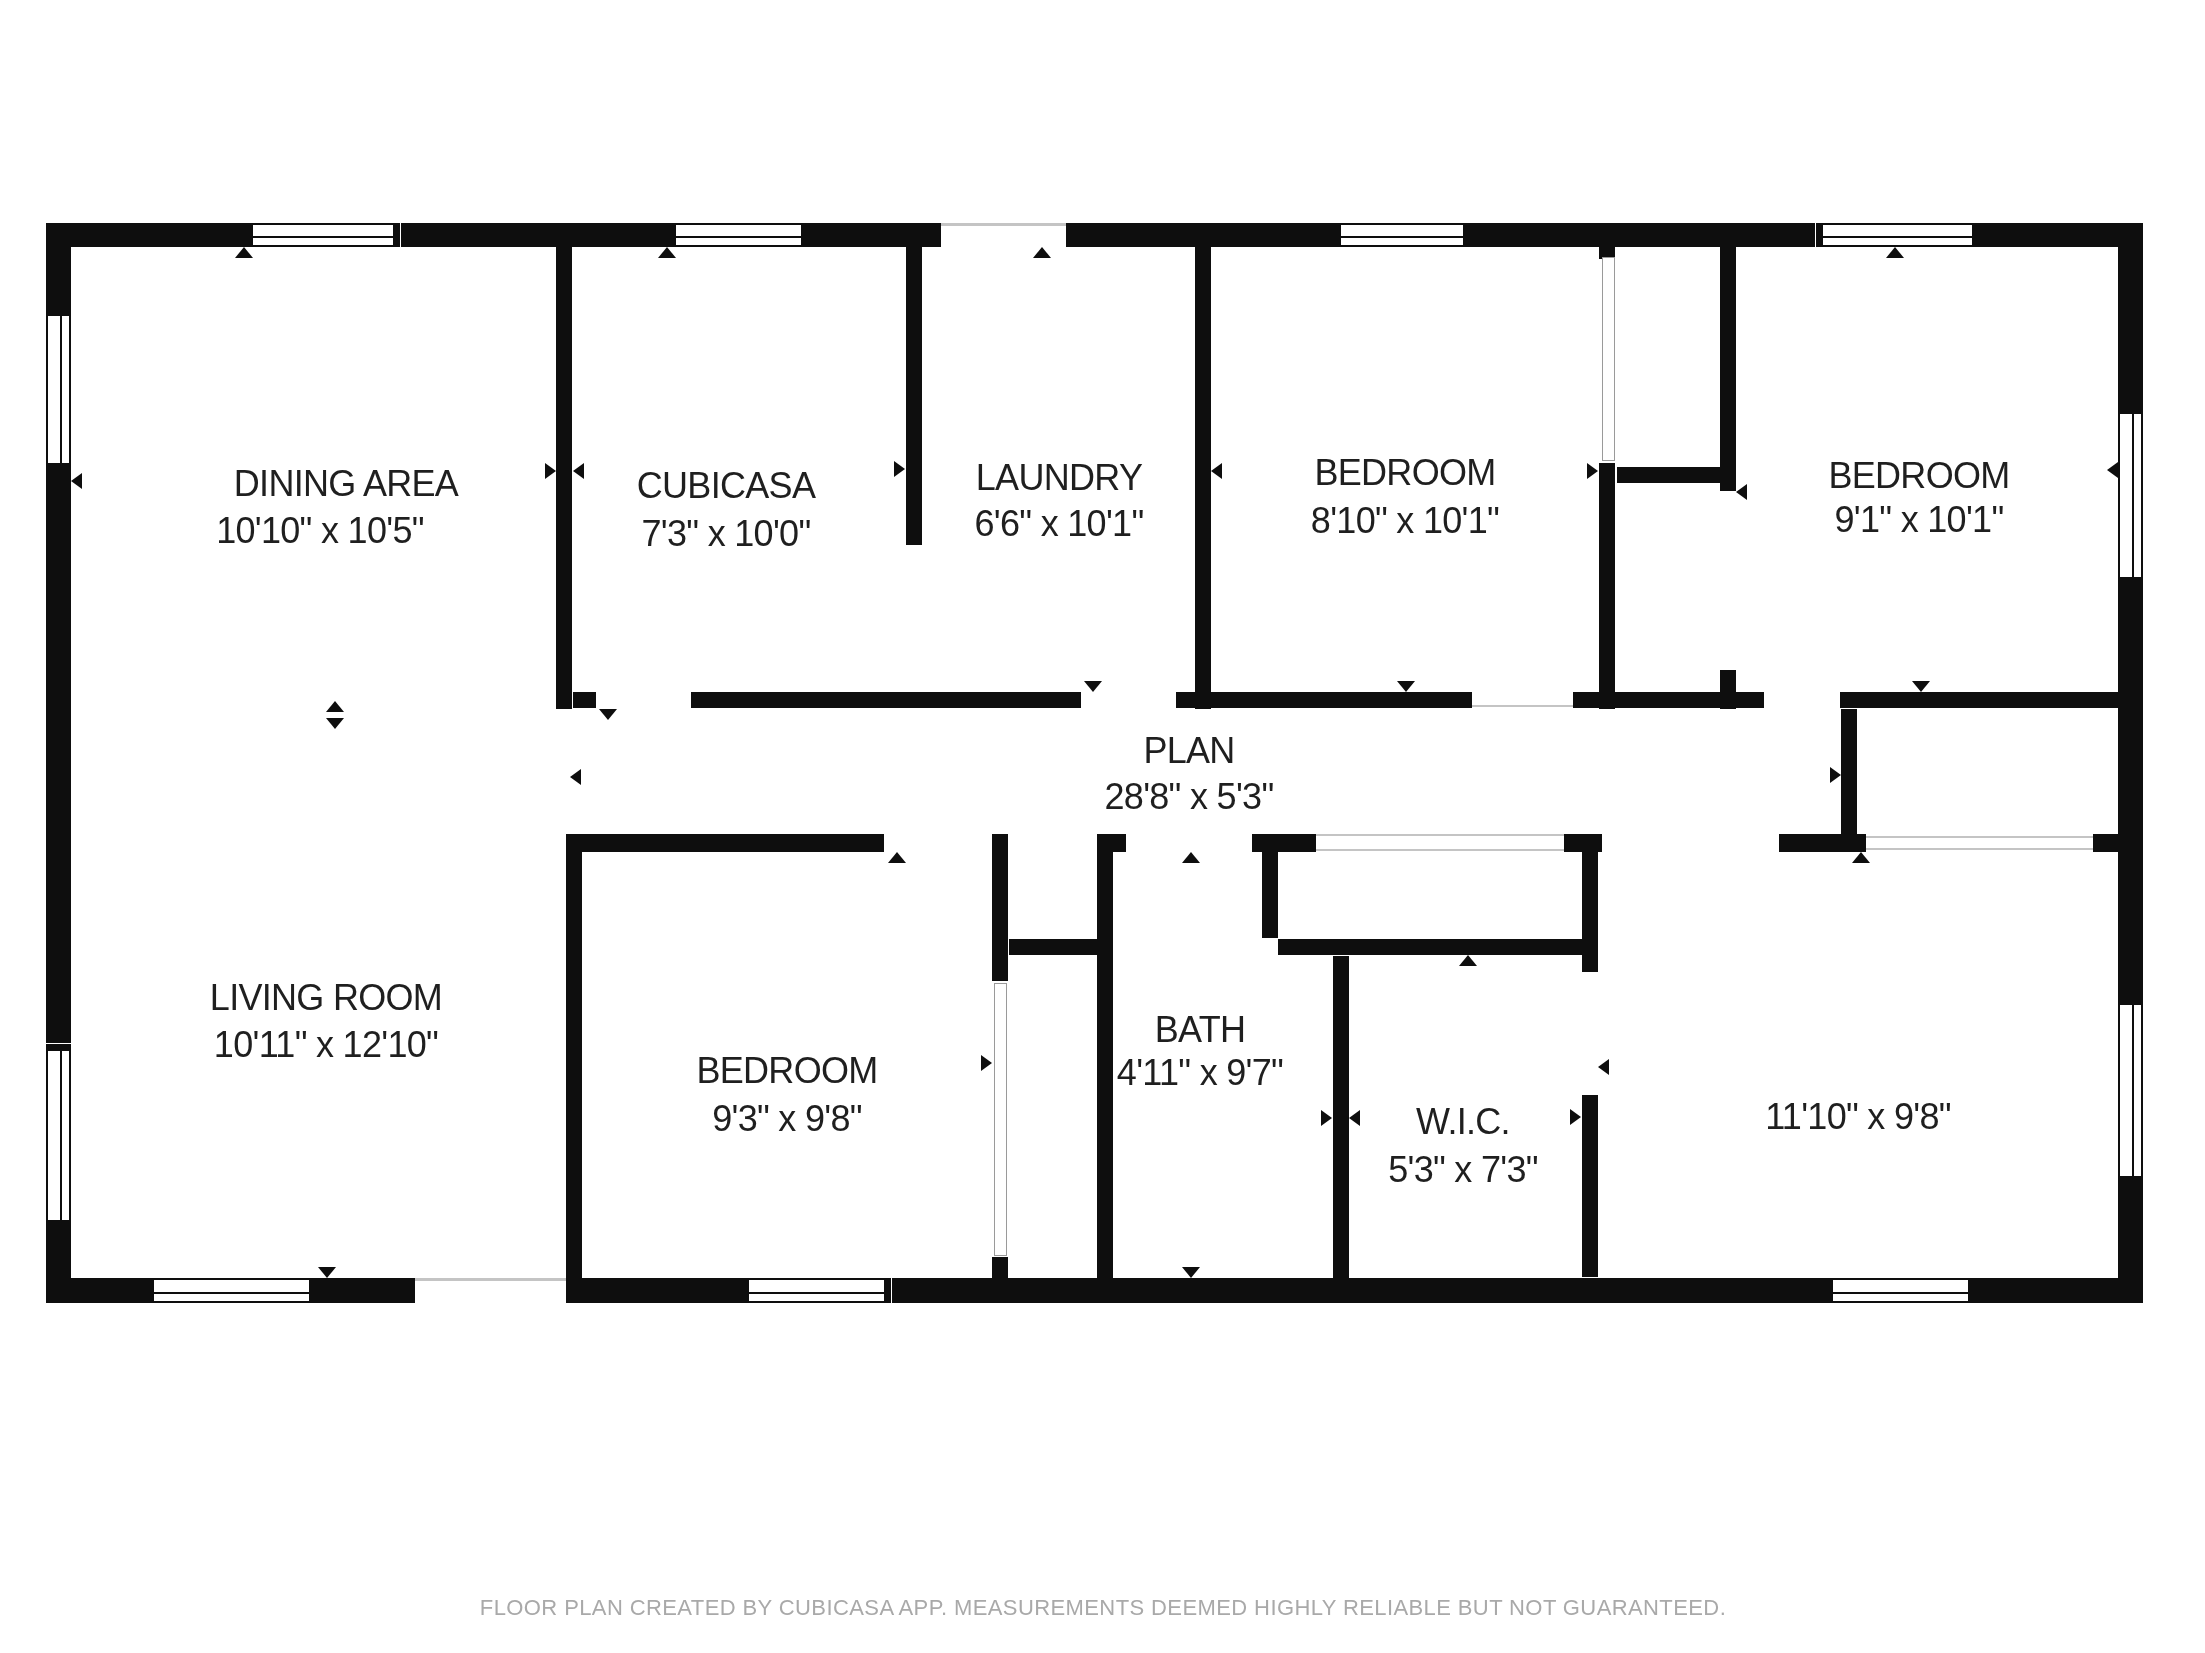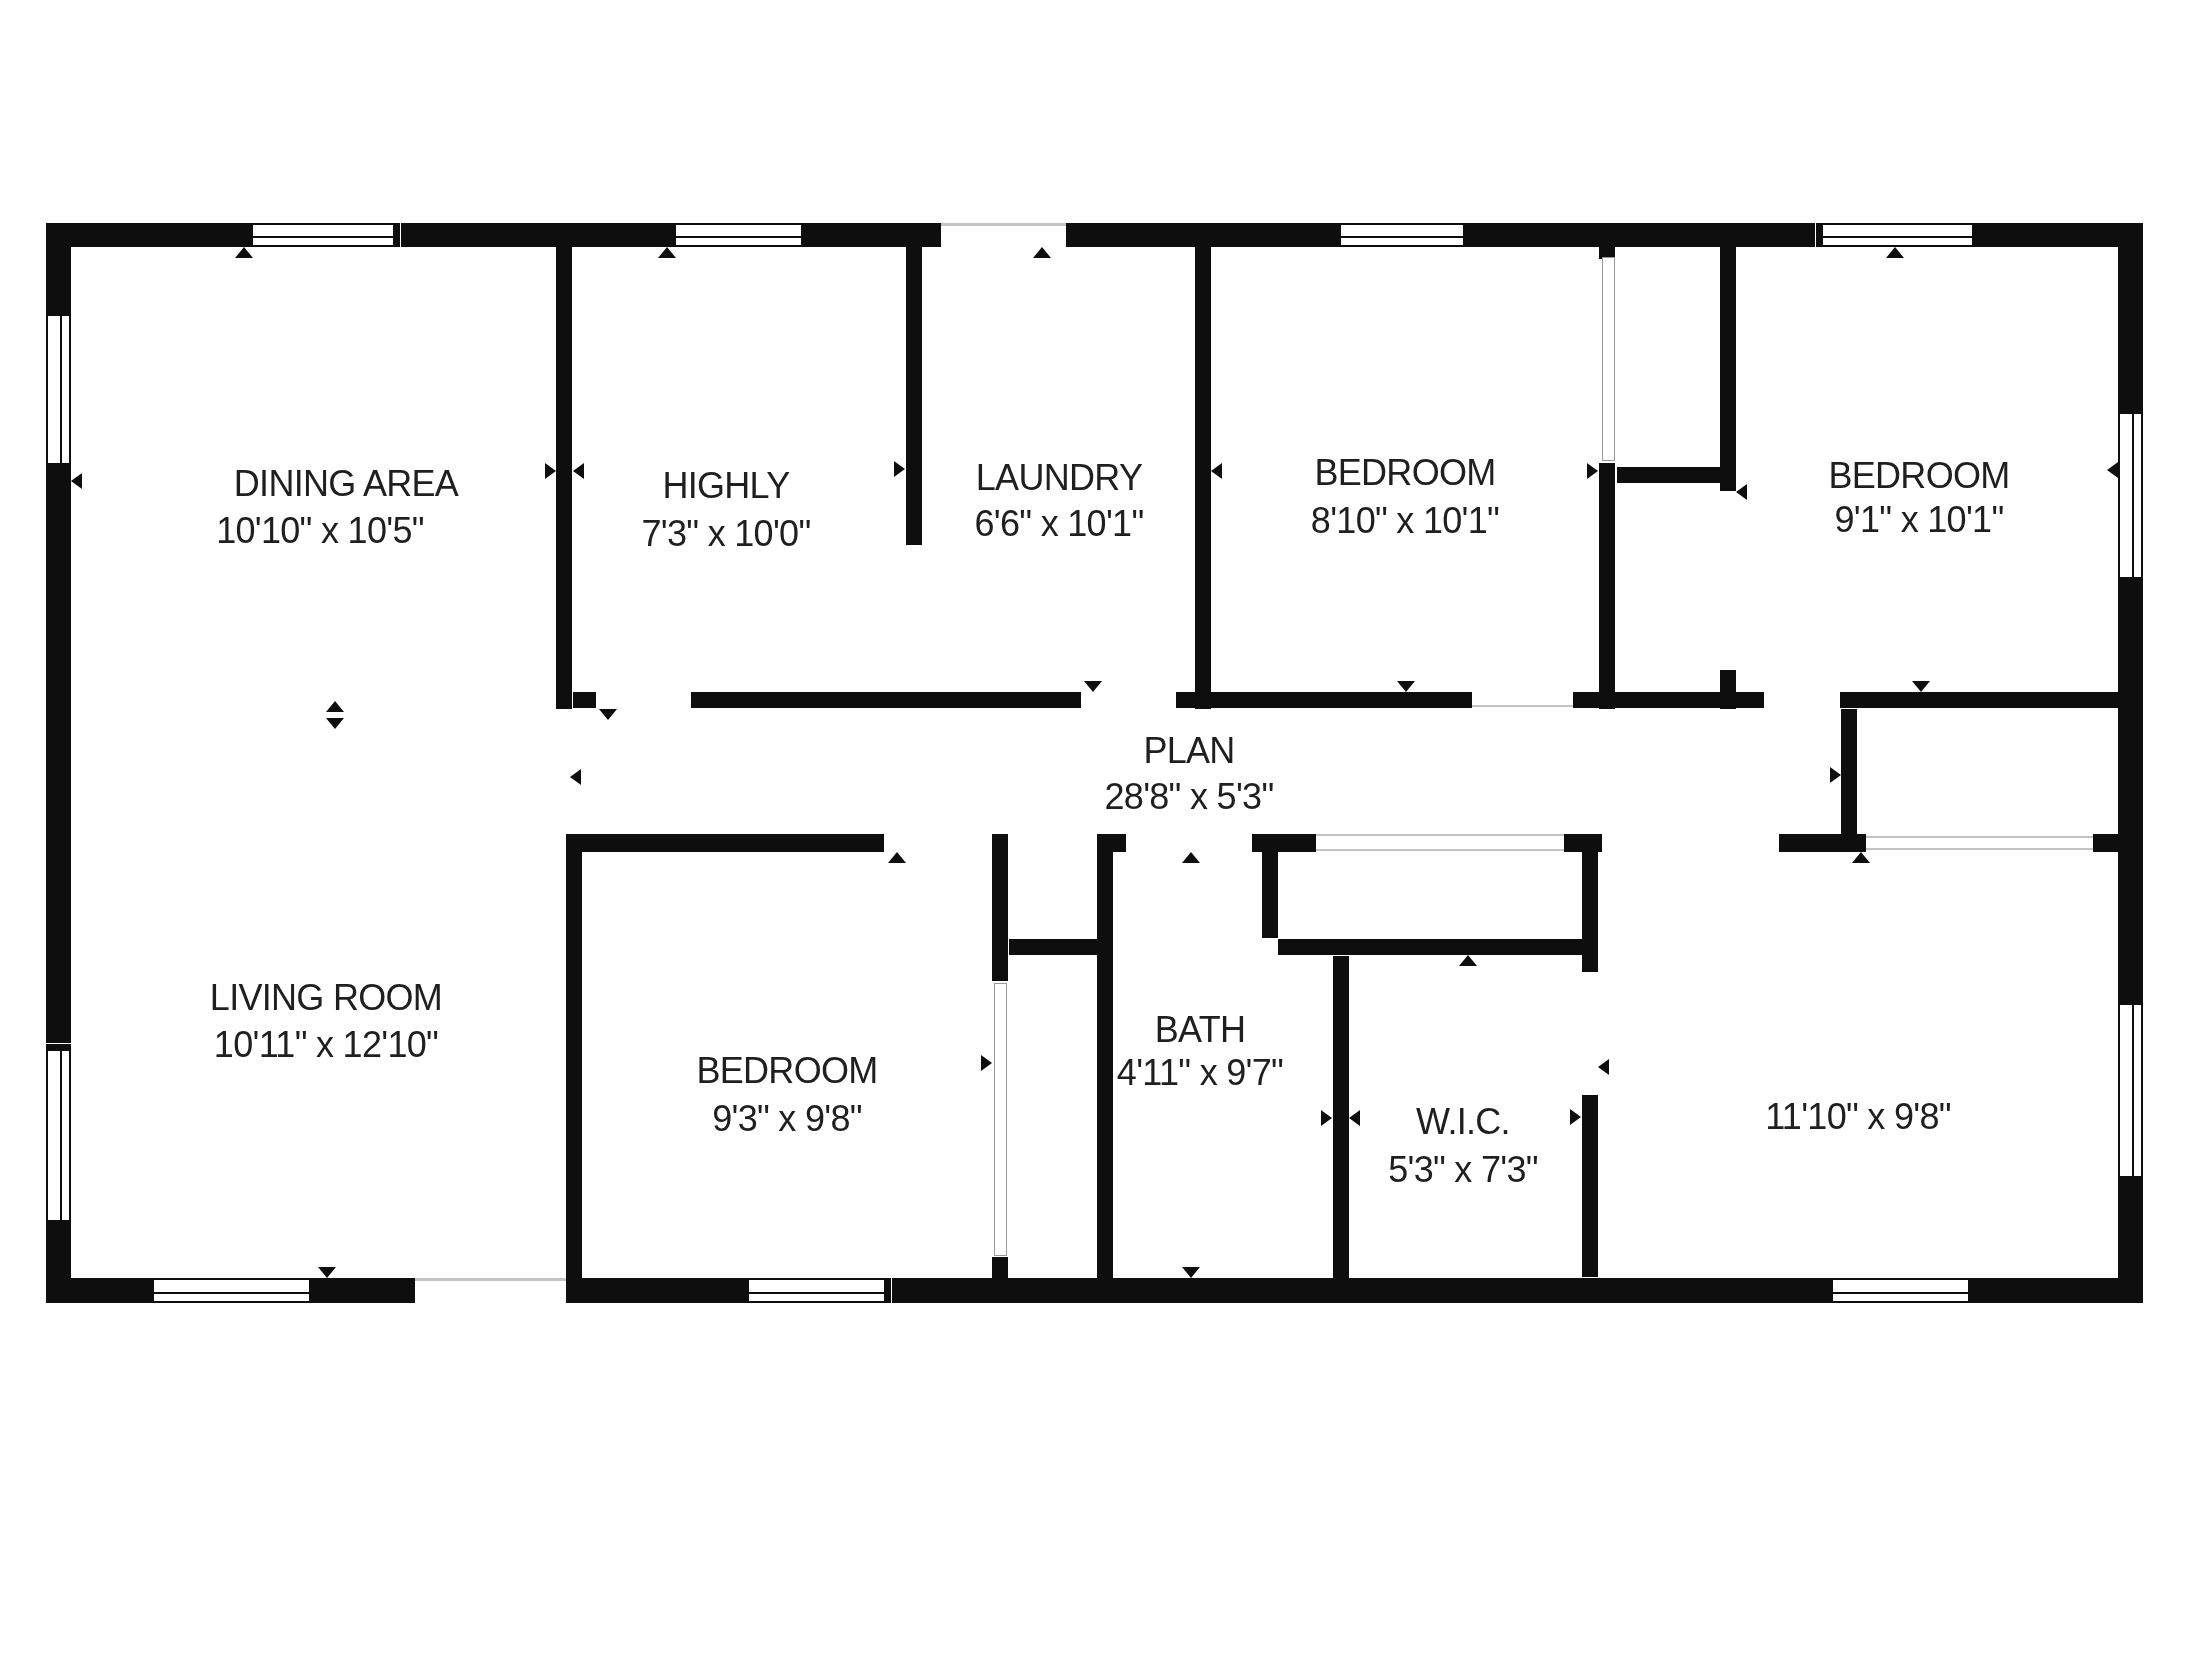--- a/index.html
+++ b/index.html
@@ -14,20 +14,21 @@
   .marker{position:absolute;width:0;height:0;}
   .room-name,.room-dims{position:absolute;transform:translate(-50%,-50%);color:#1f1f1f;
       font-size:36px;letter-spacing:-0.7px;white-space:nowrap;text-align:center;}
   .footer{position:absolute;transform:translate(-50%,-50%);color:#a9a9a9;font-size:22px;
       letter-spacing:0.4px;white-space:nowrap;}
 </style>
 </head>
 <body>
 
 <div id="floorplan">
+  <div class="footer" style="left: 1103px; top: 1608px;">FLOOR PLAN CREATED BY CUBICASA APP. MEASUREMENTS DEEMED HIGHLY RELIABLE BUT NOT GUARANTEED.</div>
 <div class="wall" style="left: 46px; top: 223px; width: 201px; height: 24px;"></div>
     <div class="wall" style="left: 401px; top: 223px; width: 268px; height: 24px;"></div>
     <div class="wall" style="left: 809px; top: 223px; width: 132px; height: 24px;"></div>
     <div class="wall" style="left: 1066px; top: 223px; width: 268px; height: 24px;"></div>
     <div class="wall" style="left: 1470px; top: 223px; width: 345px; height: 24px;"></div>
     <div class="wall" style="left: 1980px; top: 223px; width: 163px; height: 24px;"></div>
     <div class="wall" style="left: 46px; top: 1278px; width: 101px; height: 25px;"></div>
     <div class="wall" style="left: 316px; top: 1278px; width: 99px; height: 25px;"></div>
     <div class="wall" style="left: 566px; top: 1278px; width: 176px; height: 25px;"></div>
     <div class="wall" style="left: 892px; top: 1278px; width: 934px; height: 25px;"></div>
@@ -147,21 +148,21 @@
     <div class="marker" style="left: 1459px; top: 955px; border-left: 9.6px solid transparent; border-right: 9.6px solid transparent; border-bottom: 11px solid rgb(14, 14, 14);"></div>
     <div class="marker" style="left: 981px; top: 1055px; border-top: 8.8px solid transparent; border-bottom: 8.8px solid transparent; border-left: 11.8px solid rgb(14, 14, 14);"></div>
     <div class="marker" style="left: 1321px; top: 1110px; border-top: 8.8px solid transparent; border-bottom: 8.8px solid transparent; border-left: 11.8px solid rgb(14, 14, 14);"></div>
     <div class="marker" style="left: 1349px; top: 1110px; border-top: 8.8px solid transparent; border-bottom: 8.8px solid transparent; border-right: 11.8px solid rgb(14, 14, 14);"></div>
     <div class="marker" style="left: 1598px; top: 1059px; border-top: 8.8px solid transparent; border-bottom: 8.8px solid transparent; border-right: 11.8px solid rgb(14, 14, 14);"></div>
     <div class="marker" style="left: 1570px; top: 1109px; border-top: 8.8px solid transparent; border-bottom: 8.8px solid transparent; border-left: 11.8px solid rgb(14, 14, 14);"></div>
     <div class="marker" style="left: 318px; top: 1267px; border-left: 9.6px solid transparent; border-right: 9.6px solid transparent; border-top: 11px solid rgb(14, 14, 14);"></div>
     <div class="marker" style="left: 1182px; top: 1267px; border-left: 9.6px solid transparent; border-right: 9.6px solid transparent; border-top: 11px solid rgb(14, 14, 14);"></div>
     <div class="room-name" style="left: 320px; top: 484px; margin-left: 26px;">DINING AREA</div>
     <div class="room-dims" style="left: 320px; top: 531px;">10'10" x 10'5"</div>
-    <div class="room-name" style="left: 726px; top: 486px;">HIGHLY</div>
+    <div class="room-name" style="left: 726px; top: 486px;">CUBICASA</div>
     <div class="room-dims" style="left: 726px; top: 534px;">7'3" x 10'0"</div>
     <div class="room-name" style="left: 1059px; top: 478px;">LAUNDRY</div>
     <div class="room-dims" style="left: 1059px; top: 524px;">6'6" x 10'1"</div>
     <div class="room-name" style="left: 1405px; top: 473px;">BEDROOM</div>
     <div class="room-dims" style="left: 1405px; top: 521px;">8'10" x 10'1"</div>
     <div class="room-name" style="left: 1919px; top: 476px;">BEDROOM</div>
     <div class="room-dims" style="left: 1919px; top: 520px;">9'1" x 10'1"</div>
     <div class="room-name" style="left: 1189px; top: 751px;">PLAN</div>
     <div class="room-dims" style="left: 1189px; top: 797px;">28'8" x 5'3"</div>
     <div class="room-name" style="left: 326px; top: 998px;">LIVING ROOM</div>

